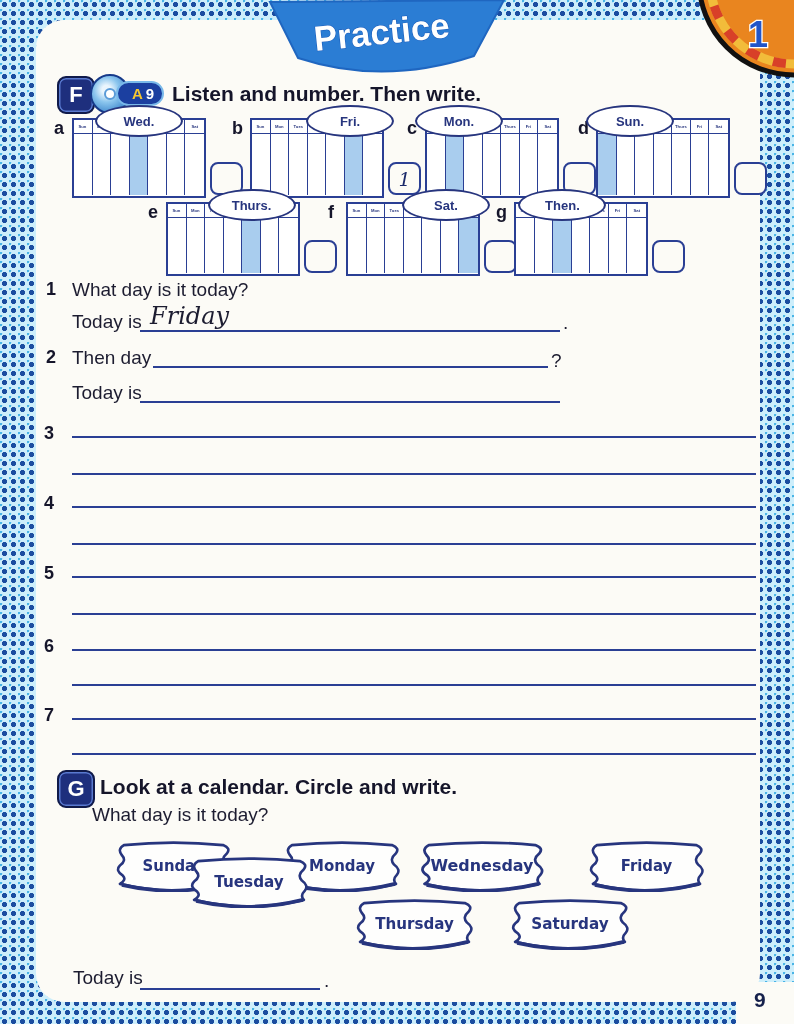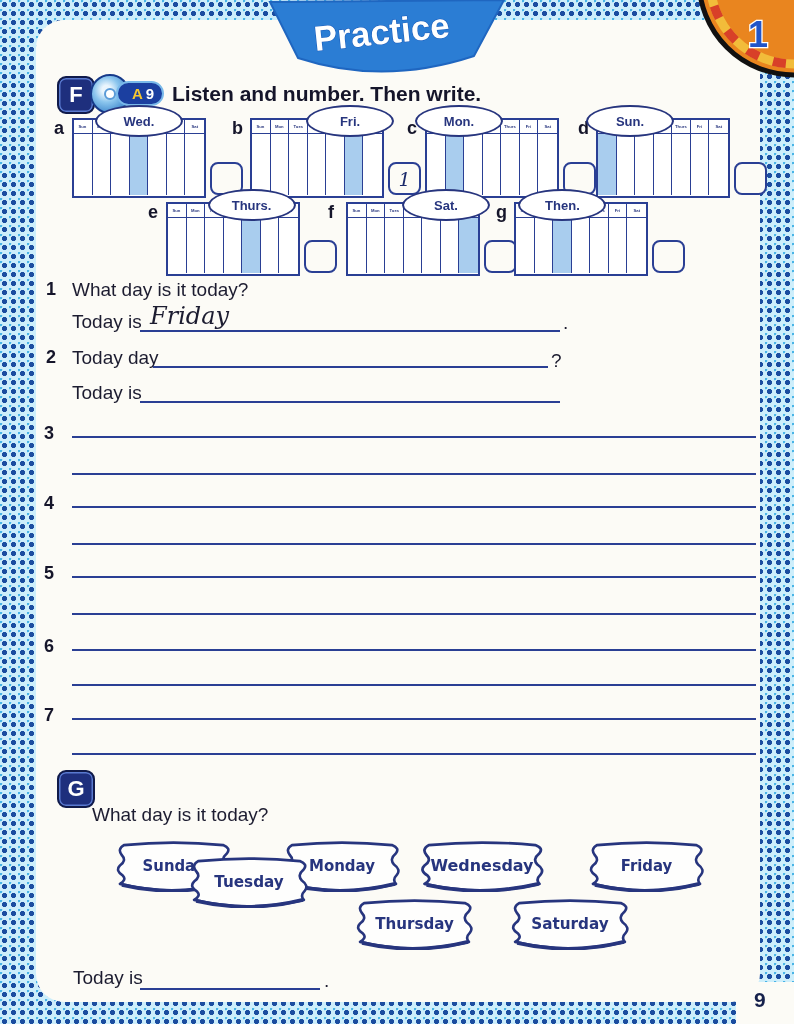--- a/index.html
+++ b/index.html
@@ -355,21 +355,21 @@
       </div>
     </div>
   <div id="questions">
       <div class="q-num" style="left: 46px; top: 279px;">1</div>
       <div class="q-text" style="left: 72px; top: 279px;">What day is it today?</div>
       <div class="q-text" style="left: 72px; top: 311px;">Today is</div>
       <div class="w-line" style="left: 140px; top: 330px; width: 420px;"></div>
       <div class="q-text hand" style="left: 150px; top: 302px; font-size: 24px;">Friday</div>
       <div class="q-text" style="left: 563px; top: 312px;">.</div>
       <div class="q-num" style="left: 46px; top: 347px;">2</div>
-      <div class="q-text" style="left: 72px; top: 347px;">Today day</div>
+      <div class="q-text" style="left: 72px; top: 347px;">Then day</div>
       <div class="w-line" style="left: 153px; top: 366px; width: 395px;"></div>
       <div class="q-text" style="left: 551px; top: 350px;">?</div>
       <div class="q-text" style="left: 72px; top: 382px;">Today is</div>
       <div class="w-line" style="left: 140px; top: 401px; width: 420px;"></div>
       <div class="q-num" style="left: 44px; top: 423px;">3</div>
       <div class="w-line" style="left: 72px; top: 436px; width: 684px;"></div>
       <div class="w-line" style="left: 72px; top: 473px; width: 684px;"></div>
       <div class="q-num" style="left: 44px; top: 493px;">4</div>
       <div class="w-line" style="left: 72px; top: 506px; width: 684px;"></div>
       <div class="w-line" style="left: 72px; top: 543px; width: 684px;"></div>
@@ -378,20 +378,21 @@
       <div class="w-line" style="left: 72px; top: 613px; width: 684px;"></div>
       <div class="q-num" style="left: 44px; top: 636px;">6</div>
       <div class="w-line" style="left: 72px; top: 649px; width: 684px;"></div>
       <div class="w-line" style="left: 72px; top: 684px; width: 684px;"></div>
       <div class="q-num" style="left: 44px; top: 705px;">7</div>
       <div class="w-line" style="left: 72px; top: 718px; width: 684px;"></div>
       <div class="w-line" style="left: 72px; top: 753px; width: 684px;"></div>
     </div>
 
   <div class="abs badge" style="left:57px;top:770px">G</div>
+  <div class="abs f-title" style="left:100px;top:775px">Look at a calendar. Circle and write.</div>
   <div class="abs g-sub" style="left:92px;top:804px">What day is it today?</div>
 
   <div id="banners">
       <div class="ribbon" style="left: 112px; top: 839px; width: 123px; height: 53px;">
         <svg viewBox="0 0 124 52" width="123" height="53" preserveAspectRatio="none">
           <path d="M12,6 Q5,10 10,16 Q15,21 8,26 Q3,31 11,36 Q15,40 8,44 Q62,57 116,44 Q112,40 117,35 Q121,30 114,25 Q109,20 116,14 Q120,9 112,6 Q62,1 12,6 Z" fill="#fefefd" stroke="#27357e" stroke-width="2.6" stroke-linejoin="round"></path>
           <path d="M10,45 Q62,57 115,44" fill="none" stroke="#27357e" stroke-width="3.6"></path>
           <text x="62" y="31" text-anchor="middle" font-family="DejaVu Sans, sans-serif" font-size="15" font-weight="600" fill="#27357e">Sunday</text>
         </svg>
       </div>

